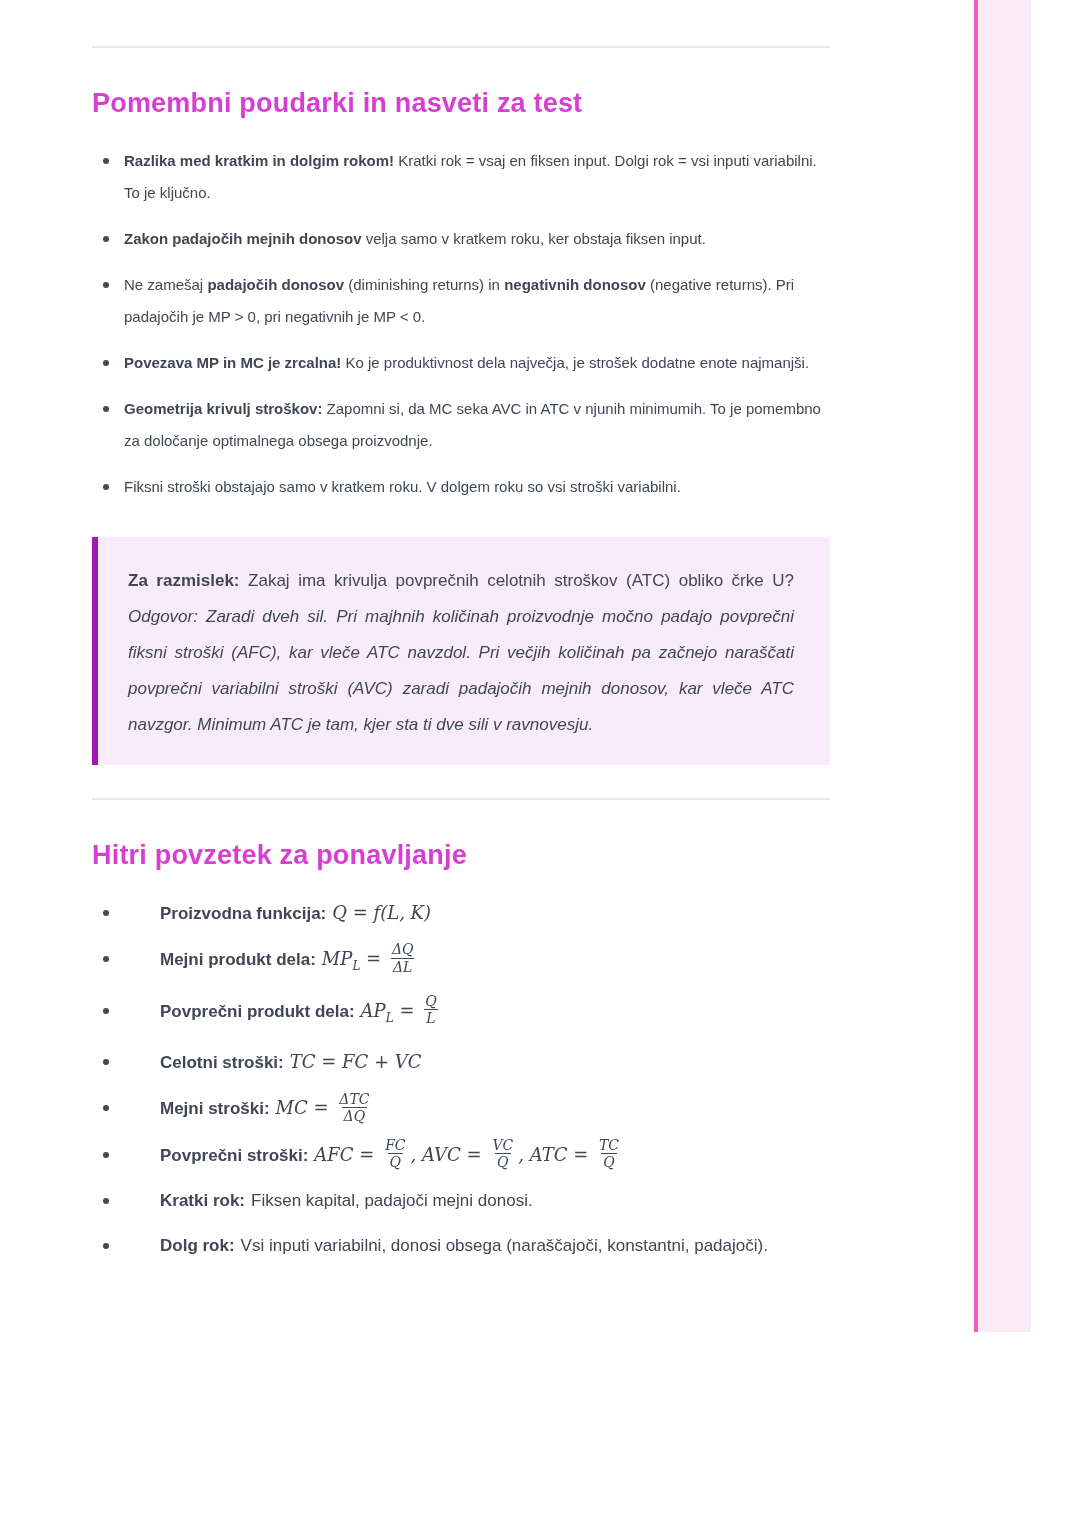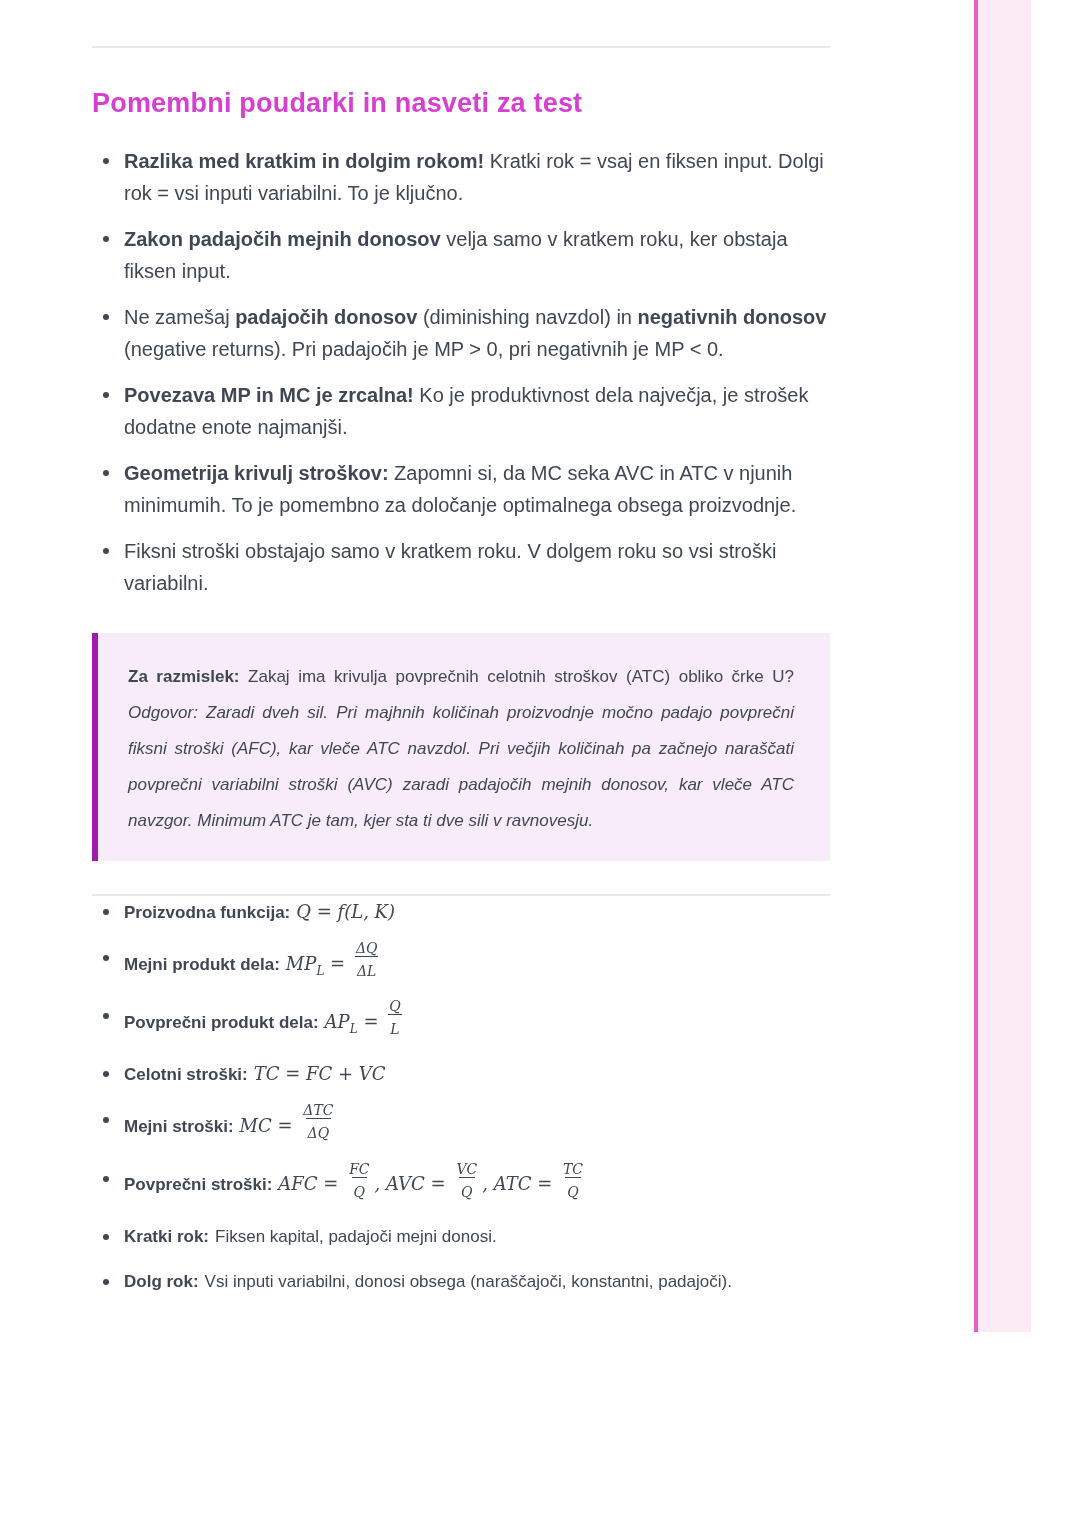--- a/index.html
+++ b/index.html
@@ -16,60 +16,61 @@
   html,body{margin:0;padding:0;background:#ffffff;}
   body{font-family:"Liberation Sans", sans-serif;color:var(--text);}
   .page{position:relative;width:1080px;height:1332px;background:#ffffff;overflow:hidden;}
   .side-strip{position:absolute;top:0;right:49px;width:57px;height:1528px;background:var(--side-panel);border-left:4px solid var(--side-line);}
   .content{position:absolute;left:92px;top:0;width:738px;}
   .divider{height:2px;background:var(--divider);border:none;margin:0;}
   .divider.top{margin-top:46px;}
   .divider.mid{margin-top:33px;}
   .section-title{color:var(--accent);font-size:27px;font-weight:700;margin:40px 0 26px 0;letter-spacing:0.2px;}
   ul.bullets{list-style:none;margin:0;padding:0;}
-  ul.bullets>li{position:relative;padding-left:32px;font-size:20px;line-height:32px;margin-bottom:14px;}
+  ul.bullets>li{position:relative;padding-left:32px;font-size:15px;line-height:32px;margin-bottom:14px;}
   ul.bullets>li::before{content:"";position:absolute;left:11px;top:13px;width:6px;height:6px;border-radius:50%;background:var(--text);}
   .seg-b{font-weight:700;}
   .seg-i{font-style:italic;}
   .callout{margin-top:34px;background:var(--callout-bg);border-left:6px solid var(--callout-border);padding:26px 36px 22px 30px;font-size:17px;line-height:36px;text-align:justify;}
   ul.formulas{list-style:none;margin:0;padding:0;}
   ul.formulas>li{position:relative;padding-left:32px;font-size:17px;line-height:32px;margin-bottom:13px;}
   ul.formulas>li::before{content:"";position:absolute;left:11px;top:13px;width:6px;height:6px;border-radius:50%;background:var(--text);}
-  .lbl{font-weight:700;margin-right:6px;}
+  .lbl{font-weight:700;margin-right:6px;margin-left:36px;}
   .math{font-family:"DejaVu Serif", serif;font-style:italic;font-size:18px;white-space:nowrap;}
   .math sub{font-size:12px;font-style:italic;}
   .frac{display:inline-flex;flex-direction:column;align-items:center;vertical-align:middle;font-size:14px;line-height:1.15;margin:0 3px;position:relative;top:-2px;}
-  .frac .fd{border-top:1.3px solid var(--text);padding:6px 2px;}
+  .frac .fd{border-top:1.3px solid var(--text);padding:0 2px;}
   .frac .fn{padding:0 2px;}
   .footer{position:absolute;left:888px;top:1438px;font-size:13px;color:var(--footer);z-index:2;}
 </style>
 </head>
 <body>
 
 <div class="page">
   <div class="side-strip"></div>
 
   <div class="content">
     <hr class="divider top">
 
     <h1 class="section-title">Pomembni poudarki in nasveti za test</h1>
 
     <ul class="bullets">
       <li><span class="seg-b">Razlika med kratkim in dolgim rokom!</span><span> Kratki rok = vsaj en fiksen input. Dolgi rok = vsi inputi variabilni. To je ključno.</span></li>
       <li><span class="seg-b">Zakon padajočih mejnih donosov</span><span> velja samo v kratkem roku, ker obstaja fiksen input.</span></li>
-      <li><span>Ne zamešaj </span><span class="seg-b">padajočih donosov</span><span> (diminishing navzdol) in </span><span class="seg-b">negativnih donosov</span><span> (negative returns). Pri padajočih je MP &gt; 0, pri negativnih je MP &lt; 0.</span></li>
+      <li><span>Ne zamešaj </span><span class="seg-b">padajočih donosov</span><span> (diminishing returns) in </span><span class="seg-b">negativnih donosov</span><span> (negative returns). Pri padajočih je MP &gt; 0, pri negativnih je MP &lt; 0.</span></li>
       <li><span class="seg-b">Povezava MP in MC je zrcalna!</span><span> Ko je produktivnost dela največja, je strošek dodatne enote najmanjši.</span></li>
       <li><span class="seg-b">Geometrija krivulj stroškov:</span><span> Zapomni si, da MC seka AVC in ATC v njunih minimumih. To je pomembno za določanje optimalnega obsega proizvodnje.</span></li>
       <li><span>Fiksni stroški obstajajo samo v kratkem roku. V dolgem roku so vsi stroški variabilni.</span></li>
     </ul>
 
     <div class="callout"><span class="seg-b">Za razmislek:</span><span> Zakaj ima krivulja povprečnih celotnih stroškov (ATC) obliko črke U? </span><span class="seg-i">Odgovor: Zaradi dveh sil. Pri majhnih količinah proizvodnje močno padajo povprečni fiksni stroški (AFC), kar vleče ATC navzdol. Pri večjih količinah pa začnejo naraščati povprečni variabilni stroški (AVC) zaradi padajočih mejnih donosov, kar vleče ATC navzgor. Minimum ATC je tam, kjer sta ti dve sili v ravnovesju.</span></div>
 
     <hr class="divider mid">
 
+    <h1 class="section-title">Hitri povzetek za ponavljanje</h1>
 
     <ul class="formulas">
 
       <li>
         <span class="lbl">Proizvodna funkcija:</span><span class="math">Q = f(L, K)</span>
       </li>
 
       <li>
         <span class="lbl">Mejni produkt dela:</span><span class="math"><span>MP</span><sub>L</sub><span> = </span><span class="frac">
               <span class="fn">ΔQ</span>

